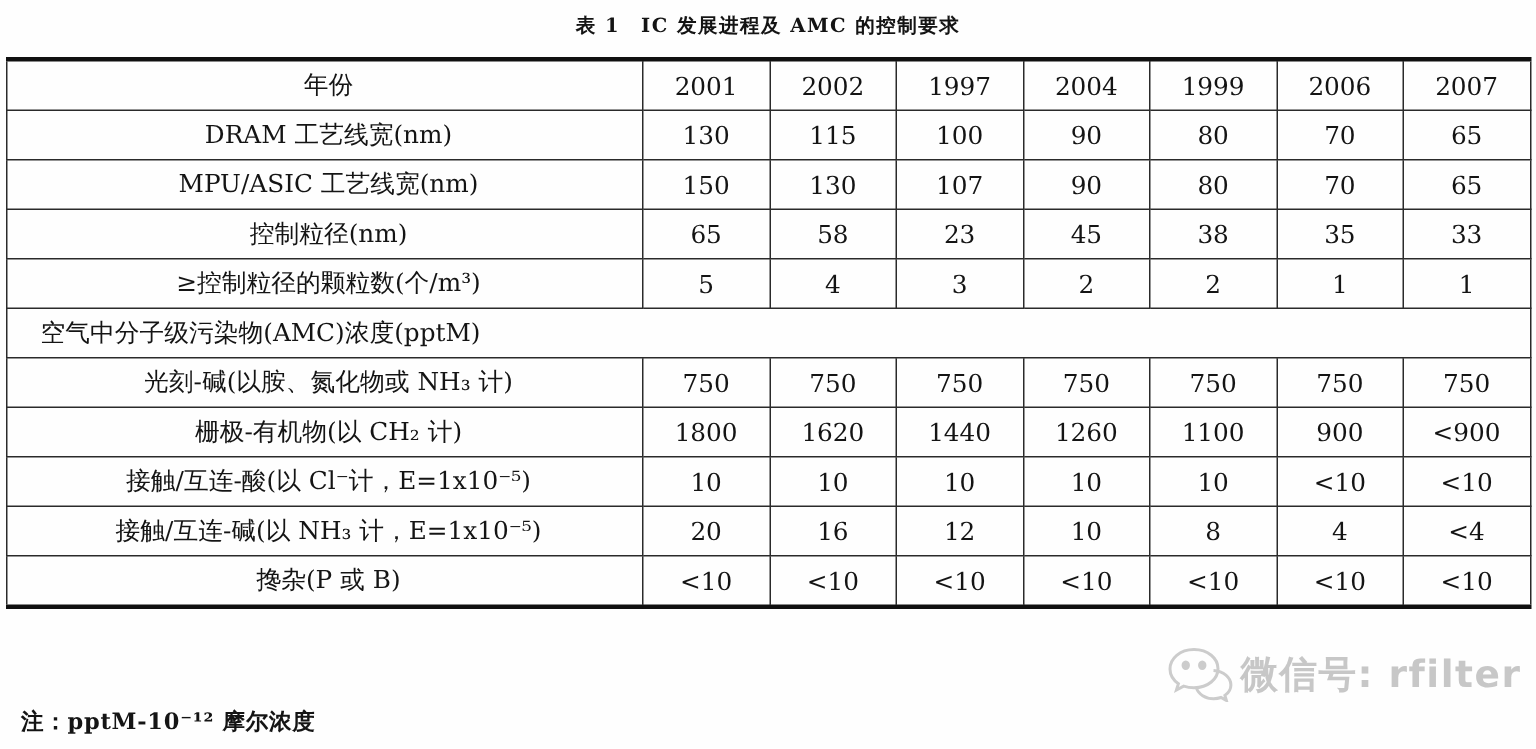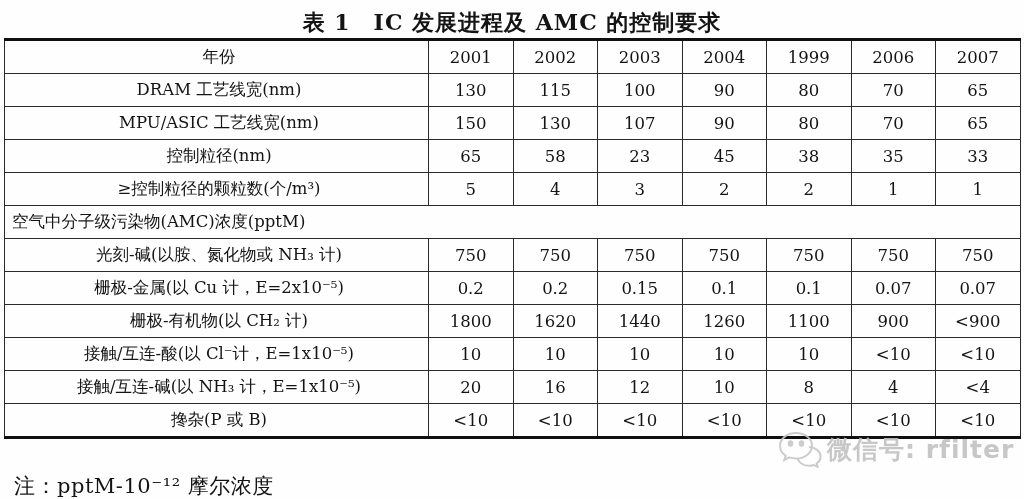--- a/index.html
+++ b/index.html
@@ -15,21 +15,21 @@
     height: 499px;
     background: #fefefe;
     overflow: hidden;
   }
   .title {
     position: absolute;
     top: 8px;
     left: 0;
     width: 100%;
     text-align: center;
-    font-size: 22px;
+    font-size: 13px;
     font-weight: bold;
     letter-spacing: 1px;
   }
   table.amc {
     position: absolute;
     top: 38px;
     left: 4px;
     width: 1016px;
     border-collapse: collapse;
     table-layout: fixed;
@@ -47,28 +47,28 @@
     white-space: nowrap;
     overflow: hidden;
   }
   table.amc td.label, table.amc th.label {
     text-align: center;
     padding-left: 9px;
     font-weight: 500;
   }
   table.amc td.section {
     text-align: left;
-    padding-left: 7px;
+    padding-left: 22px;
   }
   .note {
     position: absolute;
     left: 14px;
     top: 472px;
-    font-size: 21px;
-    font-weight: 400;
+    font-size: 15px;
+    font-weight: 700;
     letter-spacing: 0.5px;
   }
   .watermark {
     position: absolute;
     left: 778px;
     top: 428px;
     height: 42px;
     display: flex;
     align-items: center;
     gap: 5px;
@@ -103,21 +103,21 @@
       <col style="width:84.5px">
         <col style="width:84.5px">
         <col style="width:84.5px">
       <col style="width:84.5px">
     </colgroup>
     <thead>
         <tr>
           <th class="label">年份</th>
           <th>2001</th>
           <th>2002</th>
-          <th>2003</th>
+          <th>1997</th>
           <th>2004</th>
           <th>1999</th>
           <th>2006</th>
           <th>2007</th>
         </tr>
       </thead>
     <tbody>
         <tr>
           <td class="label">DRAM 工艺线宽(nm)</td>
           <td>130</td>
@@ -163,30 +163,20 @@
         </tr>
         <tr>
           <td class="label">光刻-碱(以胺、氮化物或 NH₃ 计)</td>
           <td>750</td>
           <td>750</td>
           <td>750</td>
           <td>750</td>
           <td>750</td>
           <td>750</td>
           <td>750</td>
-        </tr>
-        <tr>
-          <td class="label">栅极-金属(以 Cu 计，E=2x10⁻⁵)</td>
-          <td>0.2</td>
-          <td>0.2</td>
-          <td>0.15</td>
-          <td>0.1</td>
-          <td>0.1</td>
-          <td>0.07</td>
-          <td>0.07</td>
         </tr>
         <tr>
           <td class="label">栅极-有机物(以 CH₂ 计)</td>
           <td>1800</td>
           <td>1620</td>
           <td>1440</td>
           <td>1260</td>
           <td>1100</td>
           <td>900</td>
           <td>&lt;900</td>

